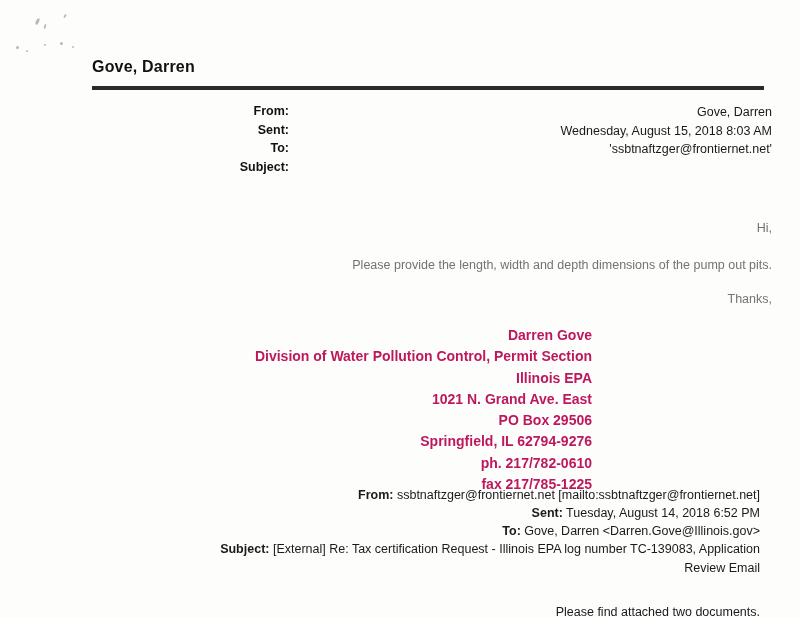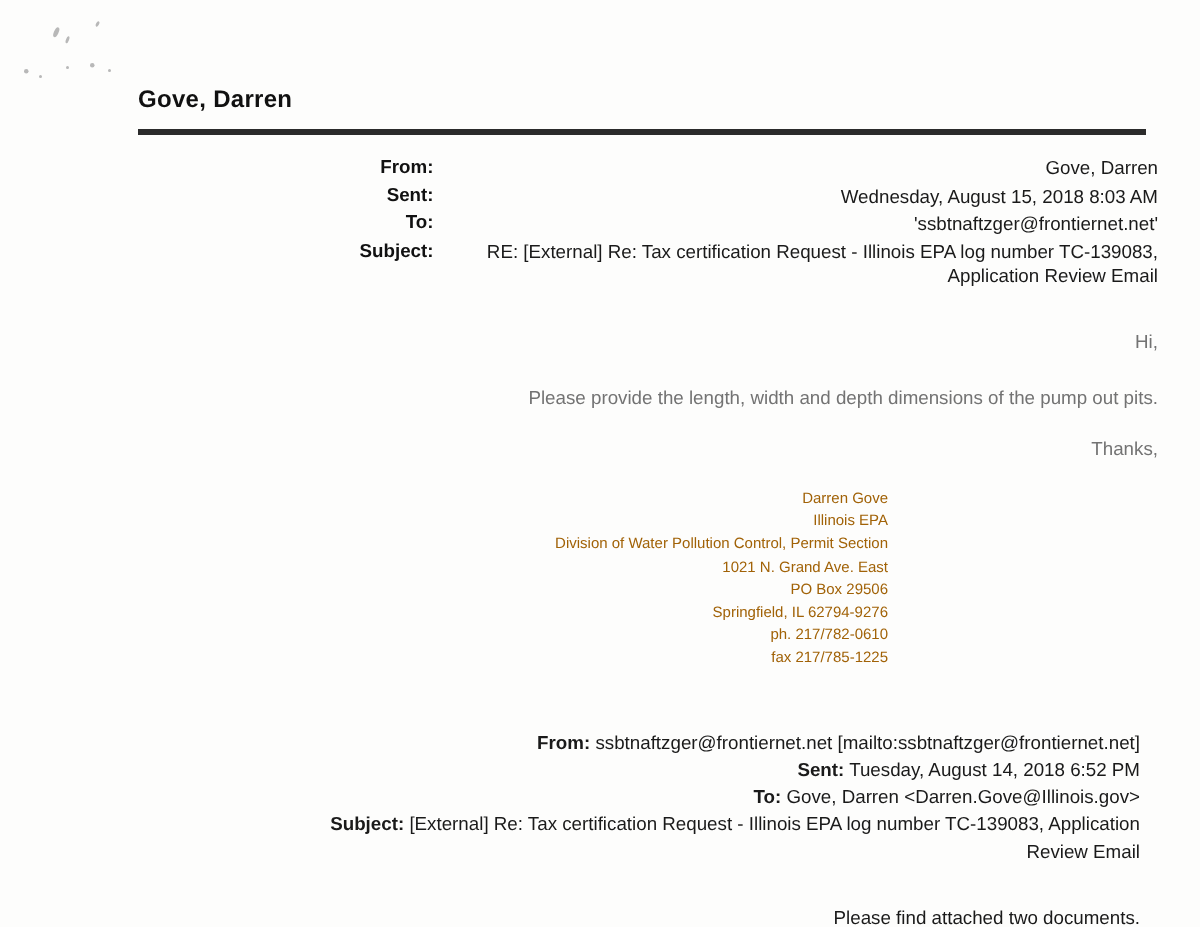--- a/index.html
+++ b/index.html
@@ -87,23 +87,23 @@
   }
   .greeting { top: 221px; }
   .para1 { top: 258px; }
   .thanks { top: 292px; }
 
   .signature {
     position: absolute;
     left: 92px;
     top: 325px;
     width: 500px;
-    font-size: 10px;
-    font-weight: normal;
-    color: #a16207;
+    font-size: 14px;
+    font-weight: bold;
+    color: #be185d;
     line-height: 1.52;
   }
 
   .quoted {
     position: absolute;
     left: 140px;
     top: 486px;
     width: 620px;
     font-size: 12.5px;
     color: #1a1a1a;
@@ -140,32 +140,31 @@
     <div class="hrow">
       <div class="hlabel">Sent:</div>
       <div class="hvalue">Wednesday, August 15, 2018 8:03 AM</div>
     </div>
     <div class="hrow">
       <div class="hlabel">To:</div>
       <div class="hvalue">'ssbtnaftzger@frontiernet.net'</div>
     </div>
     <div class="hrow">
       <div class="hlabel">Subject:</div>
-      <div class="hvalue">RE: [External] Re: Tax certification Request - Illinois EPA log number TC-139083, Application Review Email</div>
     </div>
   </div>
 
   <div class="body-text greeting">Hi,</div>
   <div class="body-text thanks">Thanks,</div>
   <div class="body-text para1">Please provide the length, width and depth dimensions of the pump out pits.</div>
 
   <div class="signature">
     <div>Darren Gove</div>
+    <div>Division of Water Pollution Control, Permit Section</div>
     <div>Illinois EPA</div>
-    <div>Division of Water Pollution Control, Permit Section</div>
     <div>1021 N. Grand Ave. East</div>
     <div>PO Box 29506</div>
     <div>Springfield, IL 62794-9276</div>
     <div>ph. 217/782-0610</div>
     <div>fax 217/785-1225</div>
   </div>
 
   <div class="quoted">
     <div class="q-headers">
       <div class="q-row">

